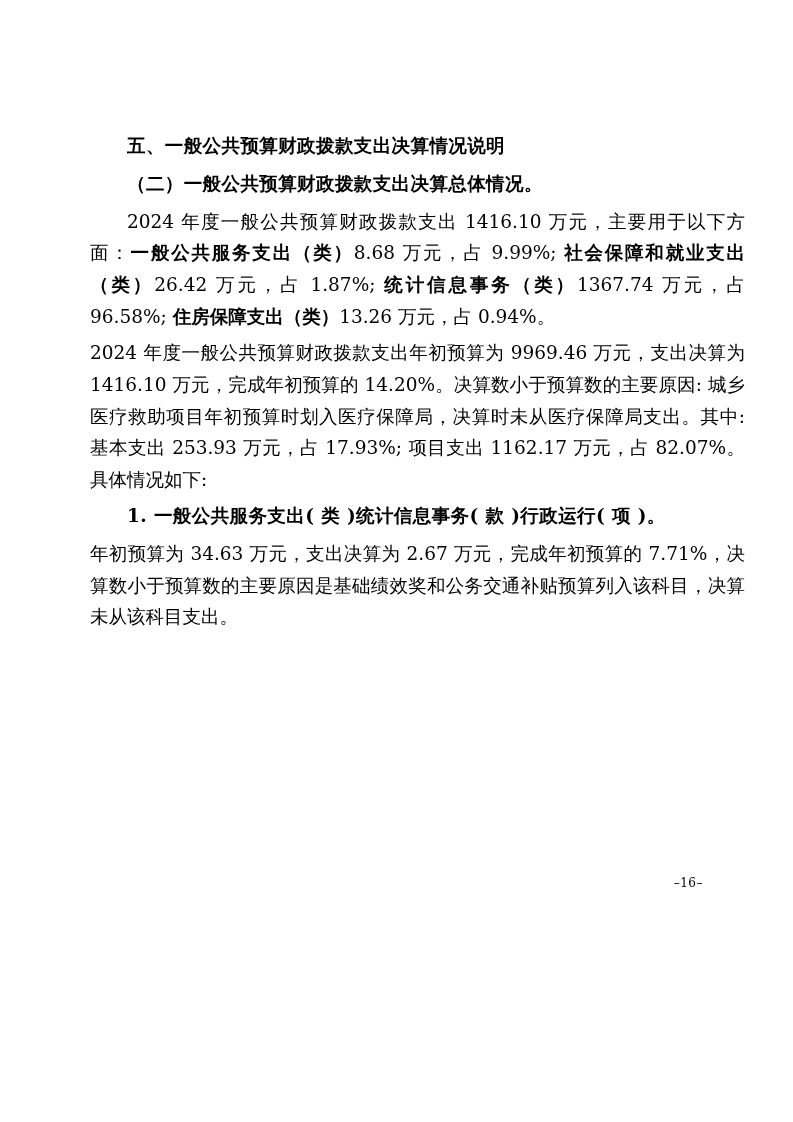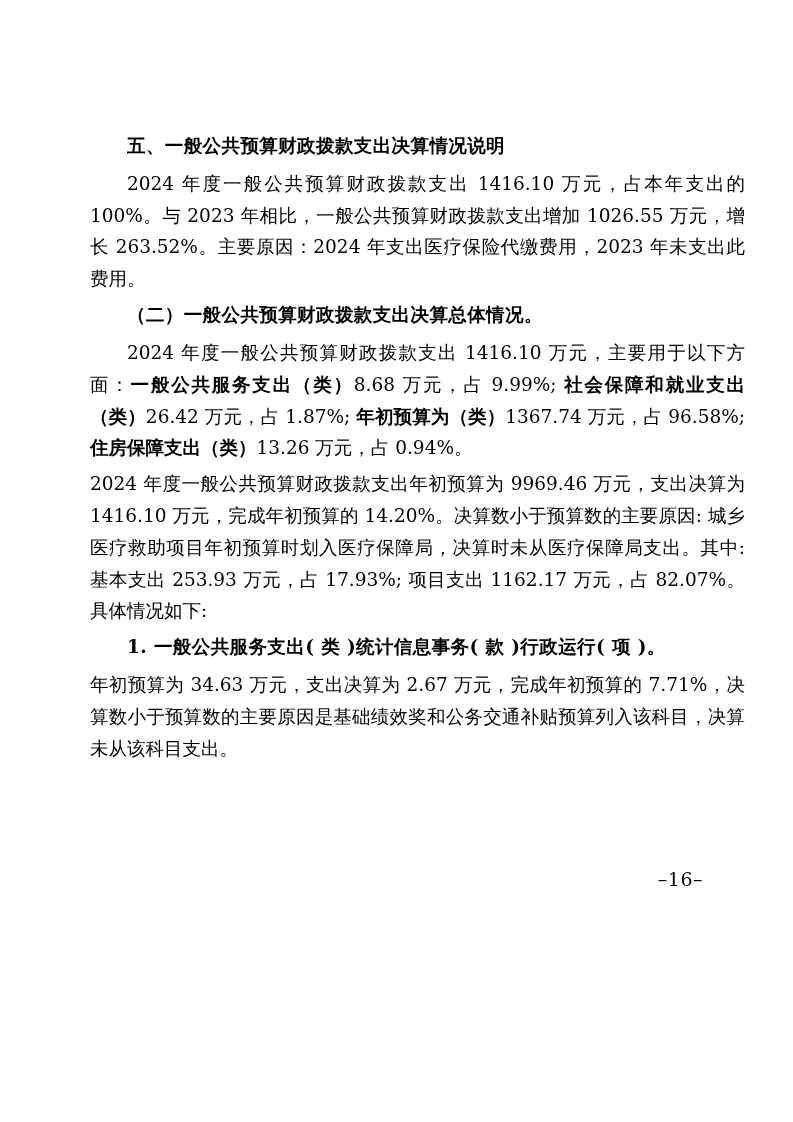--- a/index.html
+++ b/index.html
@@ -43,39 +43,38 @@
   .para.noindent {
     text-indent: 0;
   }
   .b {
     font-weight: bold;
   }
   .page-number {
     position: absolute;
     right: 90px;
     bottom: 104px;
-    font-size: 19px;
+    font-size: 12px;
     letter-spacing: 0.5px;
   }
 </style>
 </head>
 <body>
 
 <div class="page">
   <div class="doc-body">
 
     <p class="heading level1">五、一般公共预算财政拨款支出决算情况说明</p>
 
 
-    <p class="para">2024 年度一般公共预算财政拨款支出 1416.10 万元，占本年支出的 100%。与 2023 年相比，一般公共预算财政拨款支出增加 1026.55 万元，增长 263.52%。主要原因：2024 年支出医疗保险代缴费用，2023 年未支出此费用。</p>
 
     <p class="heading">（二）一般公共预算财政拨款支出决算总体情况。</p>
 
     <p class="para">
-      <span>2024 年度一般公共预算财政拨款支出 1416.10 万元，主要用于以下方面：</span><span class="b">一般公共服务支出（类）</span><span>8.68 万元，占 9.99%; </span><span class="b">社会保障和就业支出（类）</span><span>26.42 万元，占 1.87%; </span><span class="b">年初预算为（类）</span><span>1367.74 万元，占 96.58%; </span><span class="b">住房保障支出（类）</span><span>13.26 万元，占 0.94%。</span>
+      <span>2024 年度一般公共预算财政拨款支出 1416.10 万元，主要用于以下方面：</span><span class="b">一般公共服务支出（类）</span><span>8.68 万元，占 9.99%; </span><span class="b">社会保障和就业支出（类）</span><span>26.42 万元，占 1.87%; </span><span class="b">统计信息事务（类）</span><span>1367.74 万元，占 96.58%; </span><span class="b">住房保障支出（类）</span><span>13.26 万元，占 0.94%。</span>
     </p>
 
 
     <p class="para noindent">2024 年度一般公共预算财政拨款支出年初预算为 9969.46 万元，支出决算为 1416.10 万元，完成年初预算的 14.20%。决算数小于预算数的主要原因: 城乡医疗救助项目年初预算时划入医疗保障局，决算时未从医疗保障局支出。其中: 基本支出 253.93 万元，占 17.93%; 项目支出 1162.17 万元，占 82.07%。具体情况如下:</p>
 
     <p class="heading">1. 一般公共服务支出( 类 )统计信息事务( 款 )行政运行( 项 )。</p>
 
     <p class="para noindent">年初预算为 34.63 万元，支出决算为 2.67 万元，完成年初预算的 7.71%，决算数小于预算数的主要原因是基础绩效奖和公务交通补贴预算列入该科目，决算未从该科目支出。</p>
 
   </div>

